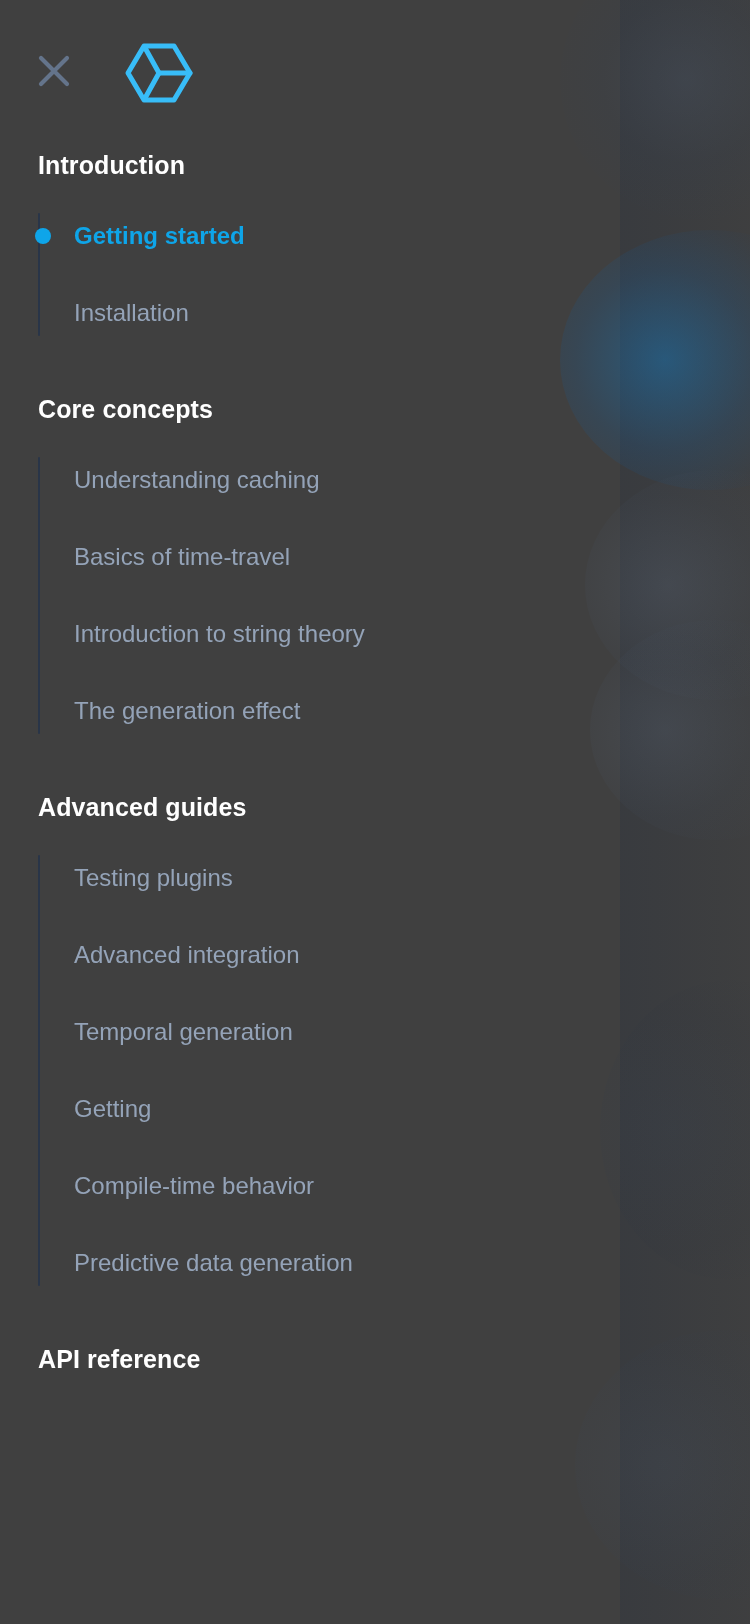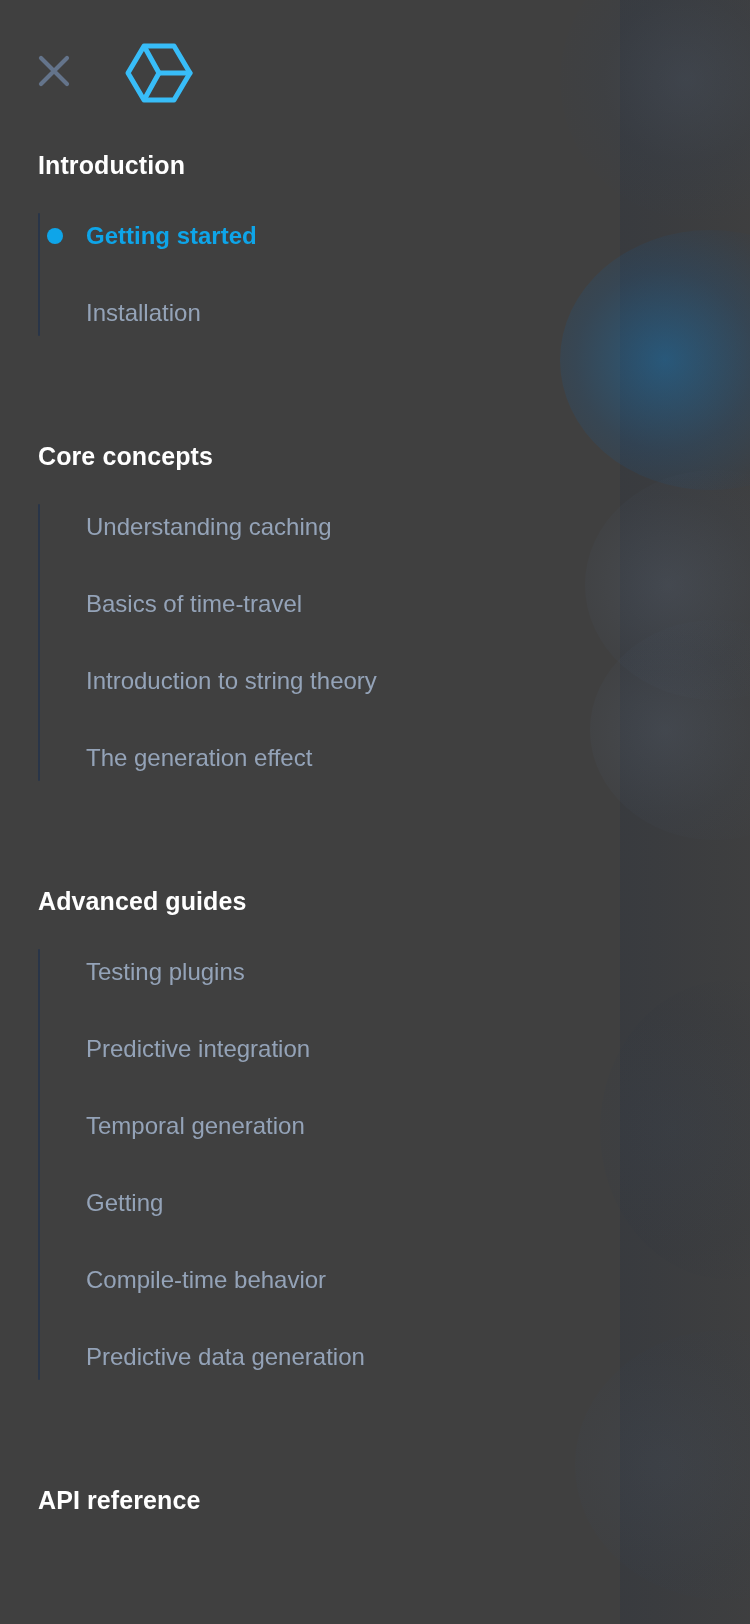--- a/index.html
+++ b/index.html
@@ -116,21 +116,21 @@
     color: #ffffff;
     letter-spacing: 0.1px;
     padding-left: 38px;
   }
 
   
   .group-list {
     position: relative;
     list-style: none;
     margin-top: 33px;
-    padding-left: 16px;
+    padding-left: 4px;
   }
   .group-list::before {
     content: "";
     position: absolute;
     left: 38px;
     top: 0;
     bottom: 0;
     width: 2px;
     background: #293548;
     border-radius: 1px;
@@ -160,21 +160,21 @@
     left: 31px;
     top: 50%;
     margin-top: -8px;
     width: 16px;
     height: 16px;
     border-radius: 50%;
     background: #0ea5e9;
   }
 
   
-  .nav-group + .nav-group { margin-top: 105px; }
+  .nav-group + .nav-group { margin-top: 58px; }
 
   .g1 { padding-top: 0; }
 </style>
 </head>
 <body>
 
 <div class="panel">
 
   <div class="band"></div>
 
@@ -238,21 +238,21 @@
       </ul>
     </section>
 
     <section class="nav-group">
       <h2 class="group-title">Advanced guides</h2>
       <ul class="group-list">
         <li class="nav-item">
           <span>Testing plugins</span>
         </li>
         <li class="nav-item">
-          <span>Predictive integration</span>
+          <span>Advanced integration</span>
         </li>
         <li class="nav-item">
           <span>Temporal generation</span>
         </li>
         <li class="nav-item">
           <span>Getting</span>
         </li>
         <li class="nav-item">
           <span>Compile-time behavior</span>
         </li>

